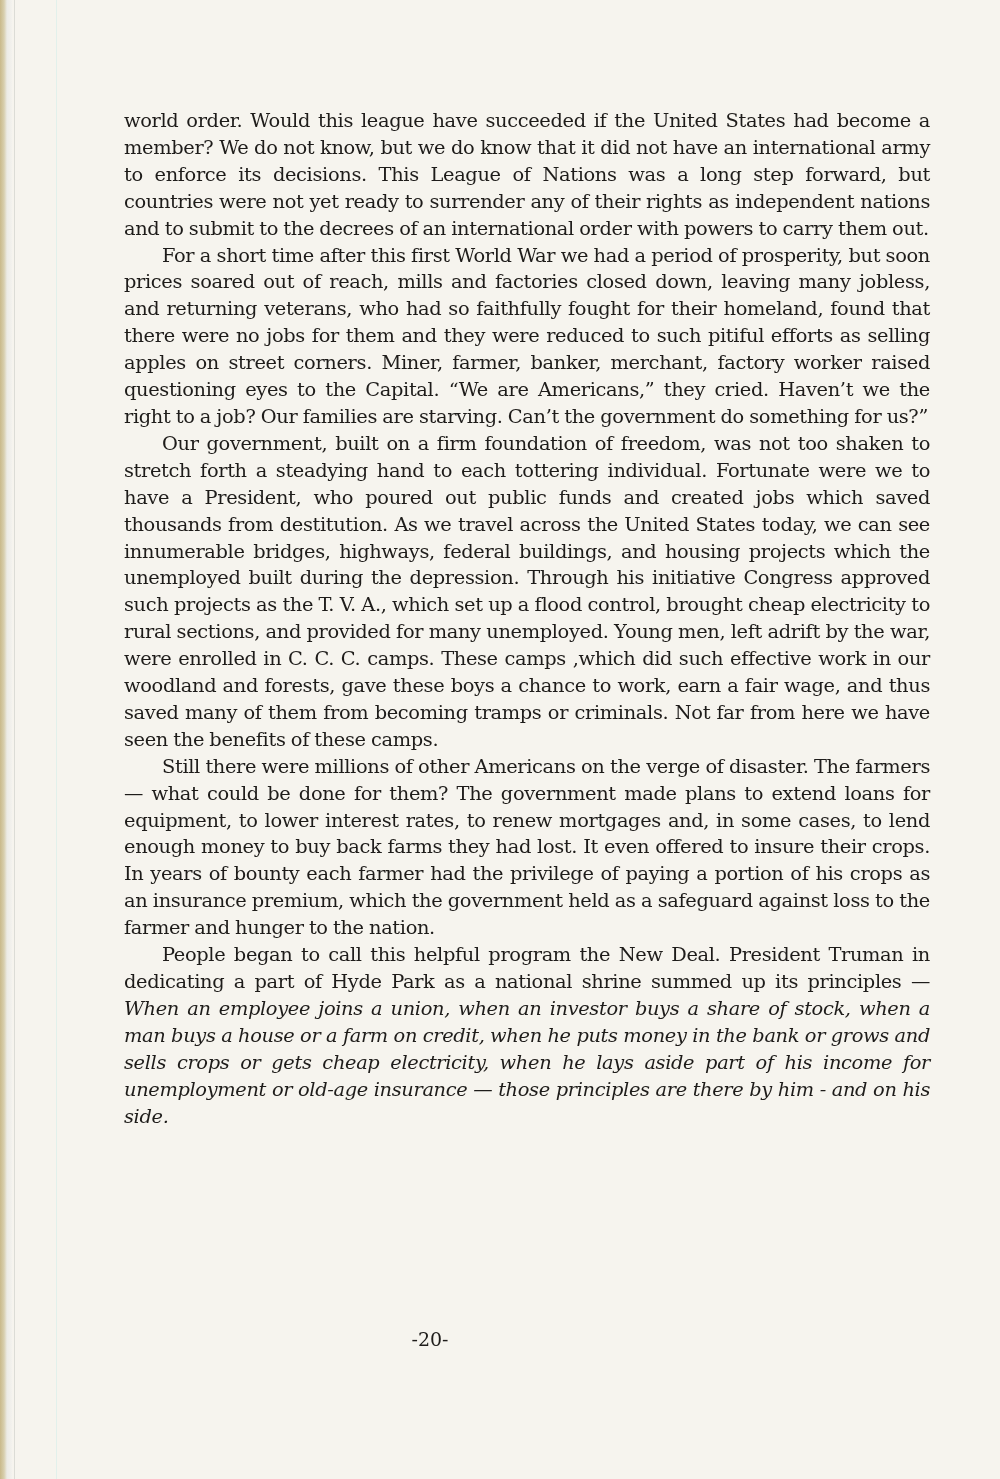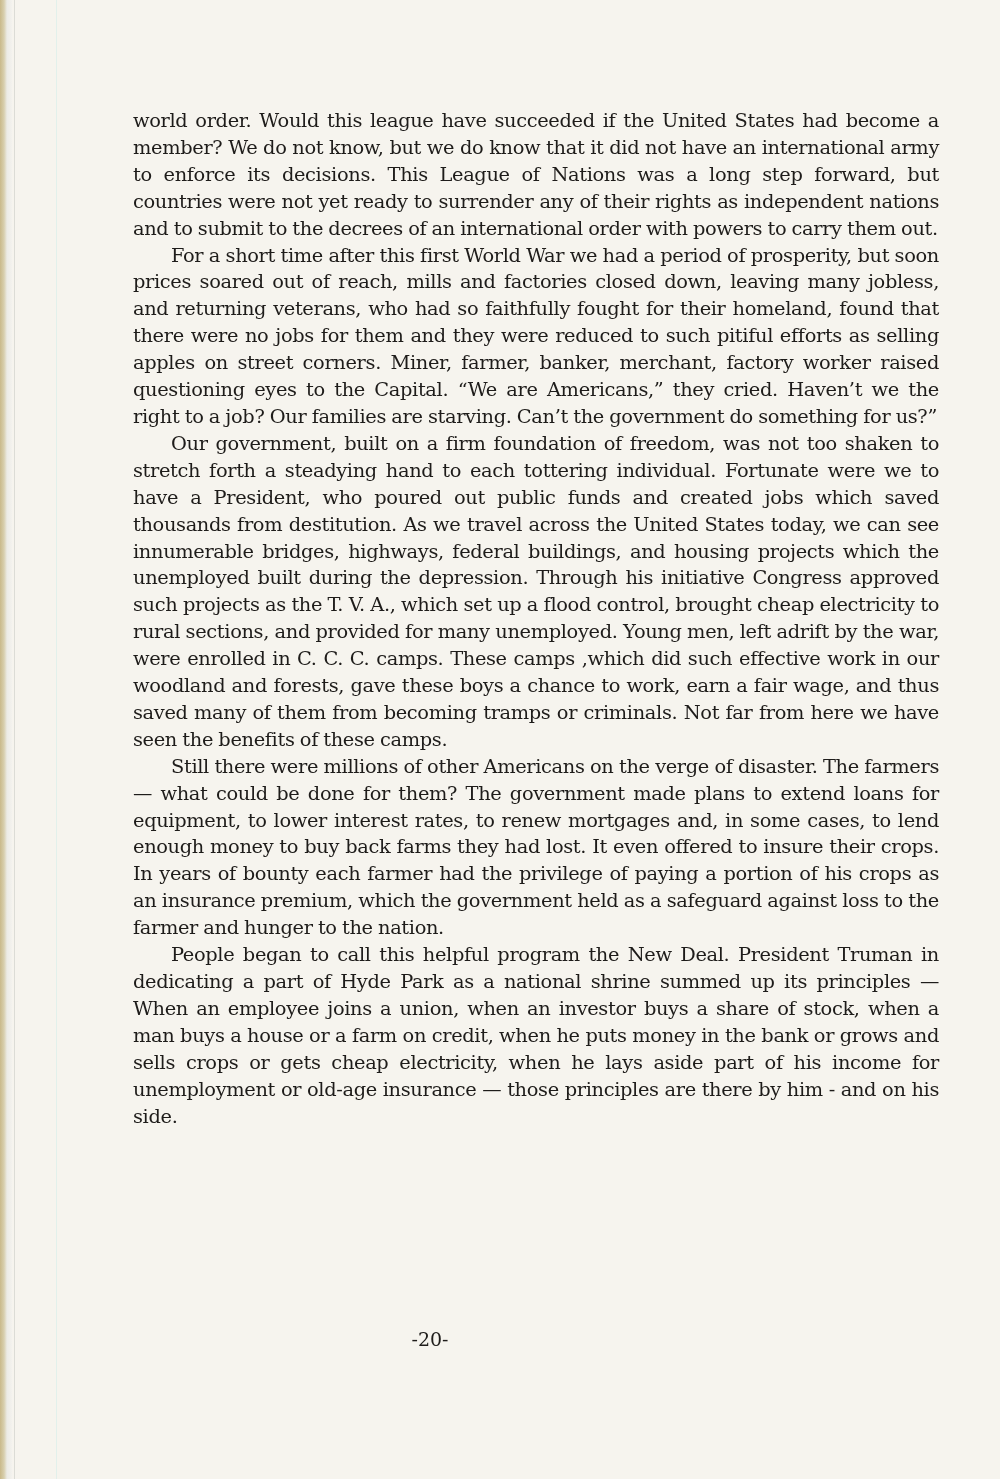--- a/index.html
+++ b/index.html
@@ -14,29 +14,29 @@
       position:absolute; left:0; top:0; width:12px; height:1479px;
       background:linear-gradient(to right,#c9b98a 0px,#d8cfae 4px,#ecebe6 7px,#f3f2ee 12px);
     }
     .page-edge-line {
       position:absolute; left:14px; top:0; width:1px; height:1479px; background:#dcdcd6;
     }
     .page-edge-line2 {
       position:absolute; left:56px; top:0; width:1px; height:1479px; background:#d6ece9; opacity:.6;
     }
     .text-block {
-      position:absolute; left:133px; top:108px; width:806px;
+      position:absolute; left:124px; top:108px; width:806px;
       font-size:19.4px; line-height:26.9px;
       text-align:justify;
       letter-spacing:-0.35px;
       word-spacing:-0.5px;
     }
     .para { margin:0; text-indent:0; }
     .para.indent { text-indent:38px; }
-    .ital { }
+    .ital { font-style:italic; }
     .page-number {
       position:absolute; left:0; width:860px; top:1328px;
       text-align:center; font-size:19px;
     }
   </style>
 </head>
 <body>
 
 <div class="page-edge"></div>
 <div class="page-edge-line"></div>

